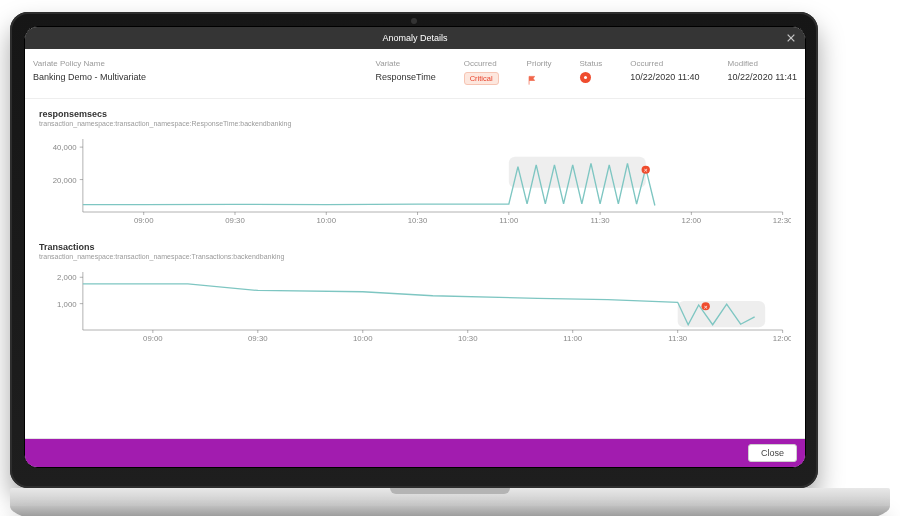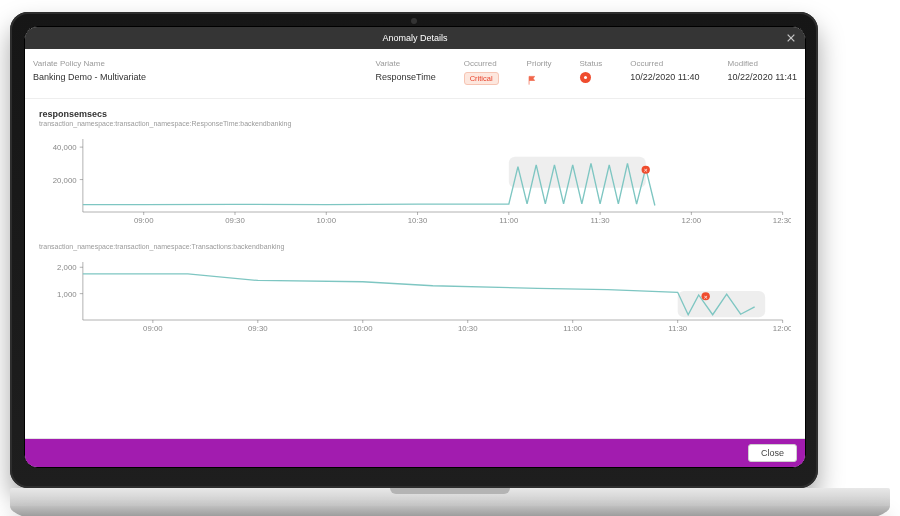--- a/index.html
+++ b/index.html
@@ -164,20 +164,21 @@
                   <text x="712" y="90" text-anchor="middle">12:30</text>
                 </g>
                 <path class="series" d="M42 71.7 L100.26086956521739 71.53777777777778 L187.65217391304347 71.37555555555555 L275.04347826086956 71.7 L362.4347826086957 71.21333333333334 L449.82608695652175 71.05111111111111 L458.5652173913043 33.577777777777776 L467.30434782608694 70.88888888888889 L476.04347826086956 31.955555555555552 L484.78260869565213 70.88888888888889 L493.52173913043475 31.955555555555552 L502.26086956521743 70.88888888888889 L510.99999999999994 31.955555555555552 L519.7391304347826 70.88888888888889 L528.4782608695652 30.333333333333336 L537.2173913043478 70.88888888888889 L545.9565217391305 31.955555555555552 L554.695652173913 70.88888888888889 L563.4347826086956 30.333333333333336 L572.1739130434783 71.21333333333334 L580.9130434782609 35.2 L589.6521739130435 72.5111111111111 "></path>
                 <circle class="marker" cx="580.9130434782609" cy="36.82222222222222" r="4"></circle>
                 <text x="580.9130434782609" y="39.32222222222222" text-anchor="middle" font-size="5" fill="#fff">✕</text>
               </svg>
           </div>
         </div>
 
         <div class="chart-block">
+          <div class="chart-title">Transactions</div>
           <div class="chart-sub">transaction_namespace:transaction_namespace:Transactions:backendbanking</div>
           <div class="chart-area short">
             <svg id="chart1" viewBox="0 0 720 80" preserveAspectRatio="none">
                 <rect class="band" x="611.5" y="35" width="83.75" height="26.363636363636367" rx="6"></rect>
                 <g class="axis">
                   <line x1="42" y1="6" x2="42" y2="64"></line>
                   <line x1="42" y1="64" x2="712" y2="64"></line>
                   <line x1="39" y1="37.63636363636363" x2="42" y2="37.63636363636363"></line>
                   <text x="36" y="40.63636363636363" text-anchor="end">1,000</text>
                   <line x1="39" y1="11.272727272727273" x2="42" y2="11.272727272727273"></line>

